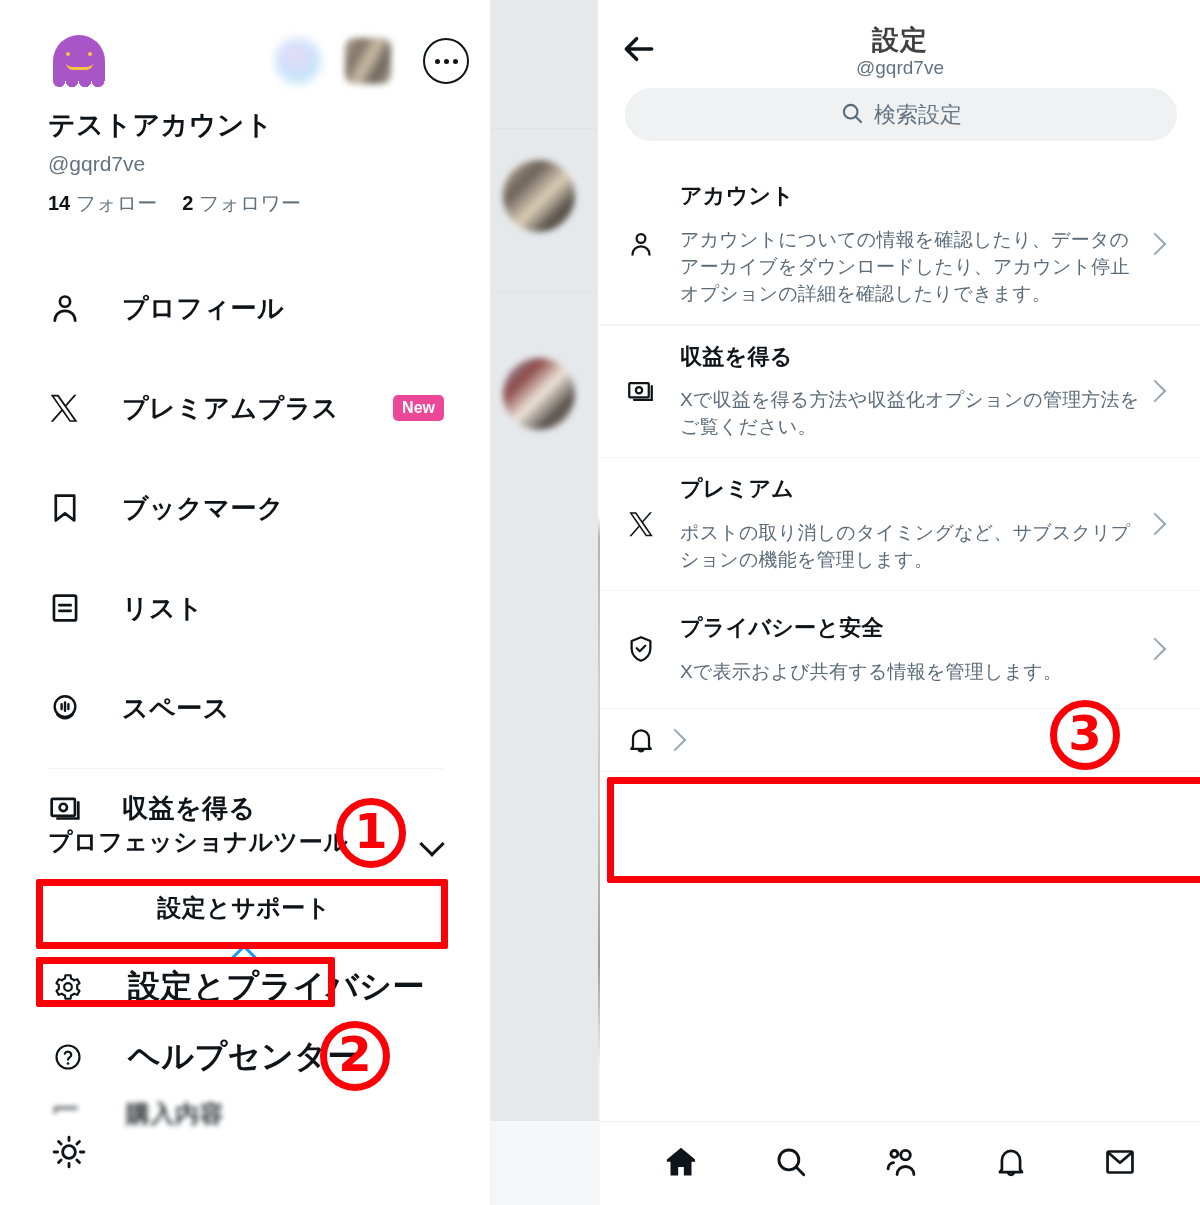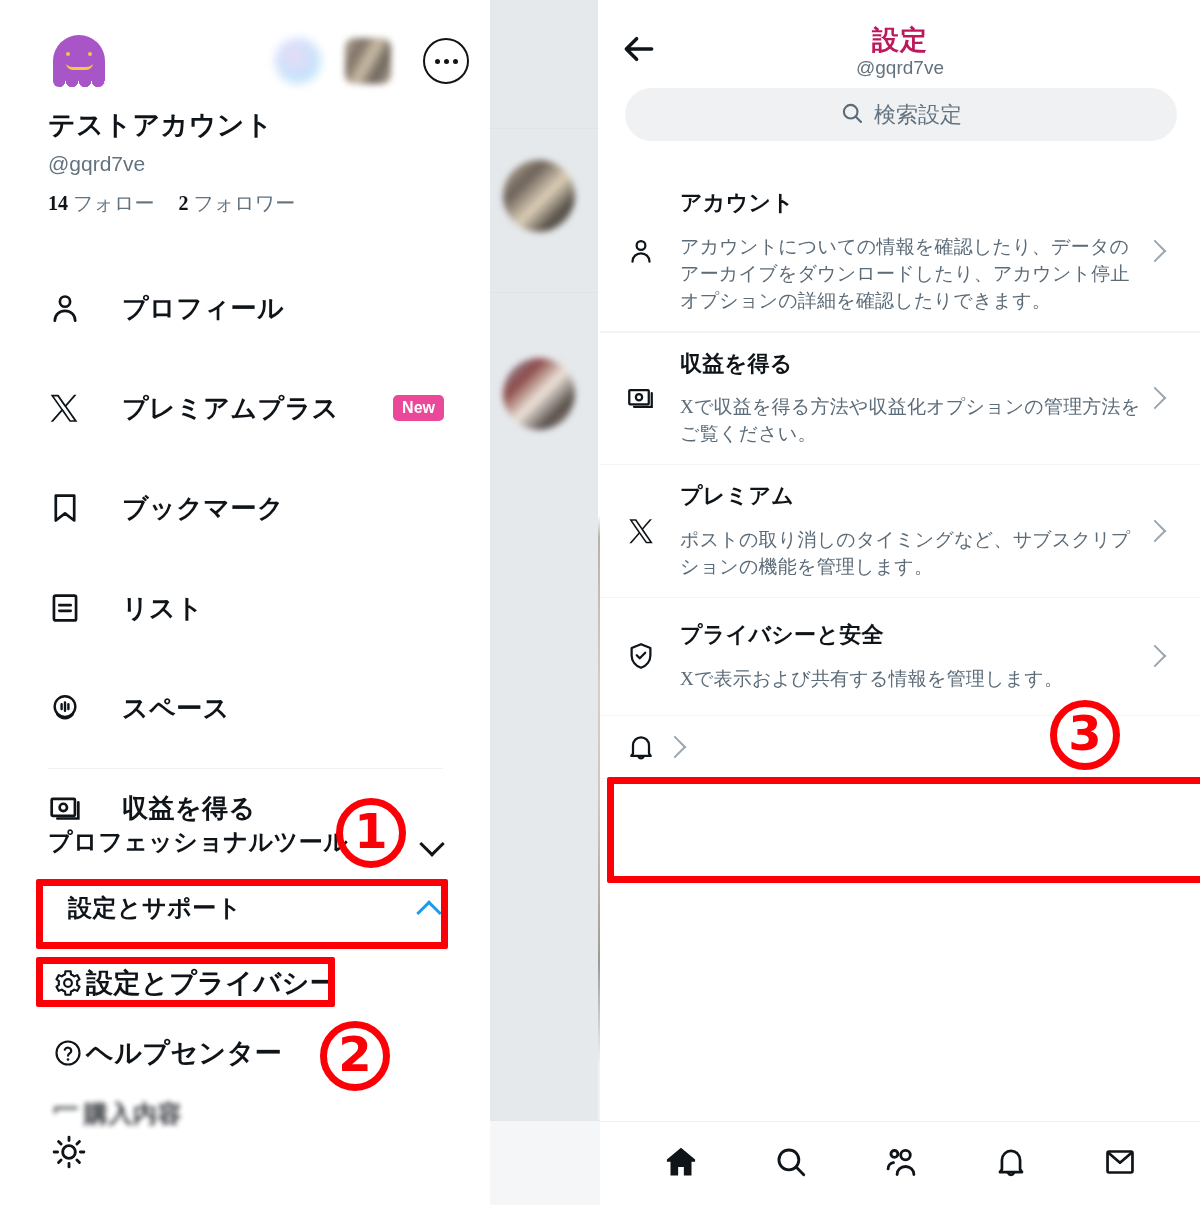--- a/index.html
+++ b/index.html
@@ -53,21 +53,21 @@
     filter: blur(3.2px);
   }
   .more-btn {
     position: absolute; left: 375px; top: 8px; width: 46px; height: 46px; border-radius: 50%;
     border: 2.5px solid #0f1419; display: flex; align-items: center; justify-content: center; gap: 4px;
   }
   .more-btn i { width: 5px; height: 5px; border-radius: 50%; background: #0f1419; display: block; }
 
   .pname { position: absolute; left: 48px; top: 107px; font-size: 27px; font-weight: bold; color: #0f1419; letter-spacing: .5px;}
   .phandle { position: absolute; left: 48px; top: 152px; font-size: 21px; color: #62727f; }
-  .pstats { position: absolute; left: 48px; top: 190px; font-size: 20px; color: #62727f; font-family: Liberation Serif, serif; }
+  .pstats { position: absolute; left: 48px; top: 190px; font-size: 20px; color: #62727f; }
   .pstats b { color: #0f1419; font-weight: bold; }
   .pstats .sp { display: inline-block; width: 14px; }
 
   .nav-list { position: absolute; left: 48px; top: 258px; width: 400px; }
   .nav-item { position: relative; height: 100px; display: flex; align-items: center; }
   .nav-ico { width: 46px; display: flex; align-items: center; justify-content: flex-start; }
   .nav-label { font-size: 26px; font-weight: bold; color: #0f1419; margin-left: 28px; letter-spacing: .5px;}
   .badge-new {
     position: absolute; right: 4px; top: 50%; transform: translateY(-50%);
     background: #ec4899; color: #fff; font-size: 16px; font-weight: bold;
@@ -81,21 +81,21 @@
   .chev-d, .chev-u { width: 22px; height: 22px; position: relative; }
   .chev-d::before, .chev-u::before {
     content: ""; position: absolute; left: 2px; top: 4px; width: 15px; height: 15px;
     border-right: 3px solid #0f1419; border-bottom: 3px solid #0f1419;
     transform: rotate(45deg);
   }
   .chev-u::before { border-color: #1d9bf0; transform: rotate(-135deg); top: 7px;}
 
   .sub-item { position: absolute; display: flex; align-items: center; }
   .sub-ico { width: 36px; display: flex; align-items: center; justify-content: center; }
-  .sub-label { font-size: 27px; font-weight: bold; color: #0f1419; letter-spacing: .5px;}
+  .sub-label { font-size: 32px; font-weight: bold; color: #0f1419; margin-left: 42px; letter-spacing: .5px;}
 
   .fade-item { position: absolute; left: 48px; top: 1098px; display: flex; align-items: center;
                filter: blur(2.4px); opacity: .85; }
   .fade-item .sub-label { font-size: 24px; }
   .sun-icon { position: absolute; left: 50px; top: 1133px; }
 
   
   .bg-strip {
     position: absolute; left: 490px; top: 0; width: 110px; height: 1205px;
     background: #e6e9ec; overflow: hidden;
@@ -124,30 +124,30 @@
     background: linear-gradient(180deg,#ffffff 0%, #ffffff 46%, #b6b2ac 48%, #d8cfc4 62%, #cfc6ba 72%, #9d9a97 86%, #f2f2f2 95%);
   }
 
   
   .right-panel {
     position: absolute; left: 600px; top: 0; width: 600px; height: 1205px;
     background: #ffffff; overflow: hidden;
   }
   .back-arrow { position: absolute; left: 20px; top: 30px; width: 38px; height: 38px; }
   .rp-title { position: absolute; left: 0; top: 22px; width: 600px; text-align: center;
-              font-size: 27px; font-weight: bold; color: #be185d; letter-spacing: 1px;}
+              font-size: 27px; font-weight: bold; color: #404040; letter-spacing: 1px;}
   .rp-handle { position: absolute; left: 0; top: 57px; width: 600px; text-align: center;
                font-size: 19px; color: #62727f; }
   .search-box {
     position: absolute; left: 25px; top: 88px; width: 552px; height: 53px;
     background: #eff1f2; border-radius: 27px; display: flex; align-items: center; justify-content: center; gap: 10px;
   }
   .search-ph { font-size: 22px; color: #62727f; }
 
-  .settings-list { position: absolute; left: 0; top: 172px; width: 600px; font-family: Liberation Serif, serif; }
+  .settings-list { position: absolute; left: 0; top: 165px; width: 600px; }
   .s-item { position: relative; display: flex; align-items: center; padding: 16px 34px 16px 18px; }
   .s-ico { width: 46px; min-width: 46px; display: flex; align-items: center; justify-content: center; }
   .s-text { flex: 1; margin-left: 16px; }
   .s-title { font-size: 22px; font-weight: bold; color: #0f1419; line-height: 1.35; letter-spacing: .3px;}
   .s-desc { font-size: 19px; color: #5b6b78; line-height: 1.42; margin-top: 16px; letter-spacing: .2px;}
   .s-chev { width: 22px; min-width: 22px; display: flex; align-items: center; justify-content: center; }
   .s-chev::before {
     content: ""; width: 14px; height: 14px;
     border-right: 2.5px solid #9aa6b1; border-top: 2.5px solid #9aa6b1;
     transform: rotate(45deg);
@@ -290,21 +290,21 @@
 
     </div>
 
     <div class="divider"></div>
 
     <div class="sec-row" style="left:48px; top:826px; width:395px;">
       <span class="sec-title">プロフェッショナルツール</span>
       <span class="chev-d"></span>
     </div>
 
-    <div class="sec-row" style="left:68px; top:892px; width:372px;">
+    <div class="sec-row" style="left:58px; top:892px; width:372px;flex-direction:column;">
       <span class="sec-title">設定とサポート</span>
       <span class="chev-u"></span>
     </div>
 
     <div class="sub-item" style="left:50px; top:965px;">
       <span class="sub-ico">
         <svg width="30" height="30" viewBox="0 0 24 24" fill="none" stroke="#0f1419" stroke-width="1.7">
             <circle cx="12" cy="12" r="3.1"></circle>
             <path d="M19.4 12c0-.5-.05-1-.14-1.5l2-1.5-1.9-3.3-2.35 1a7.6 7.6 0 0 0-2.6-1.5L14.1 2.6H9.9l-.3 2.6a7.6 7.6 0 0 0-2.6 1.5l-2.35-1-1.9 3.3 2 1.5c-.09.5-.14 1-.14 1.5s.05 1 .14 1.5l-2 1.5 1.9 3.3 2.35-1a7.6 7.6 0 0 0 2.6 1.5l.3 2.6h4.2l.3-2.6a7.6 7.6 0 0 0 2.6-1.5l2.35 1 1.9-3.3-2-1.5c.09-.5.14-1 .14-1.5z" stroke-linejoin="round"></path>
           </svg>

